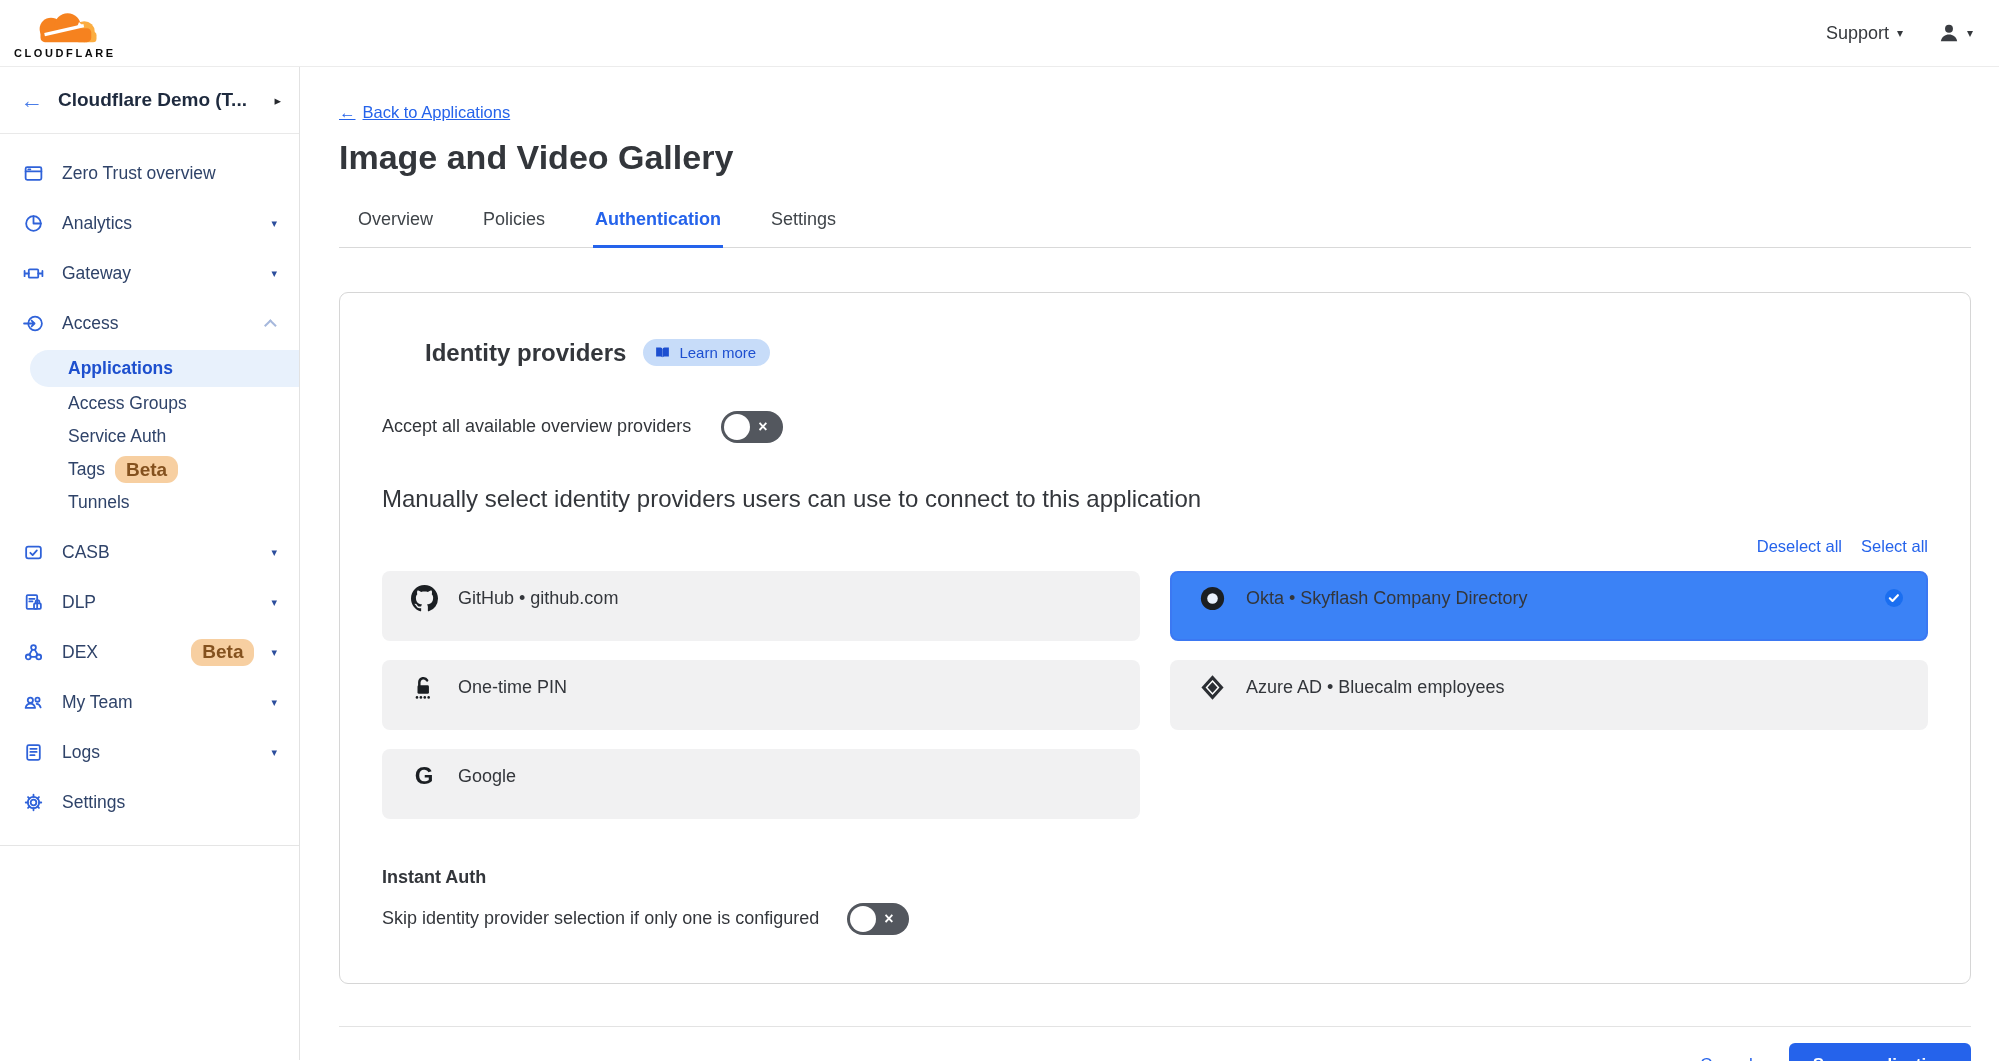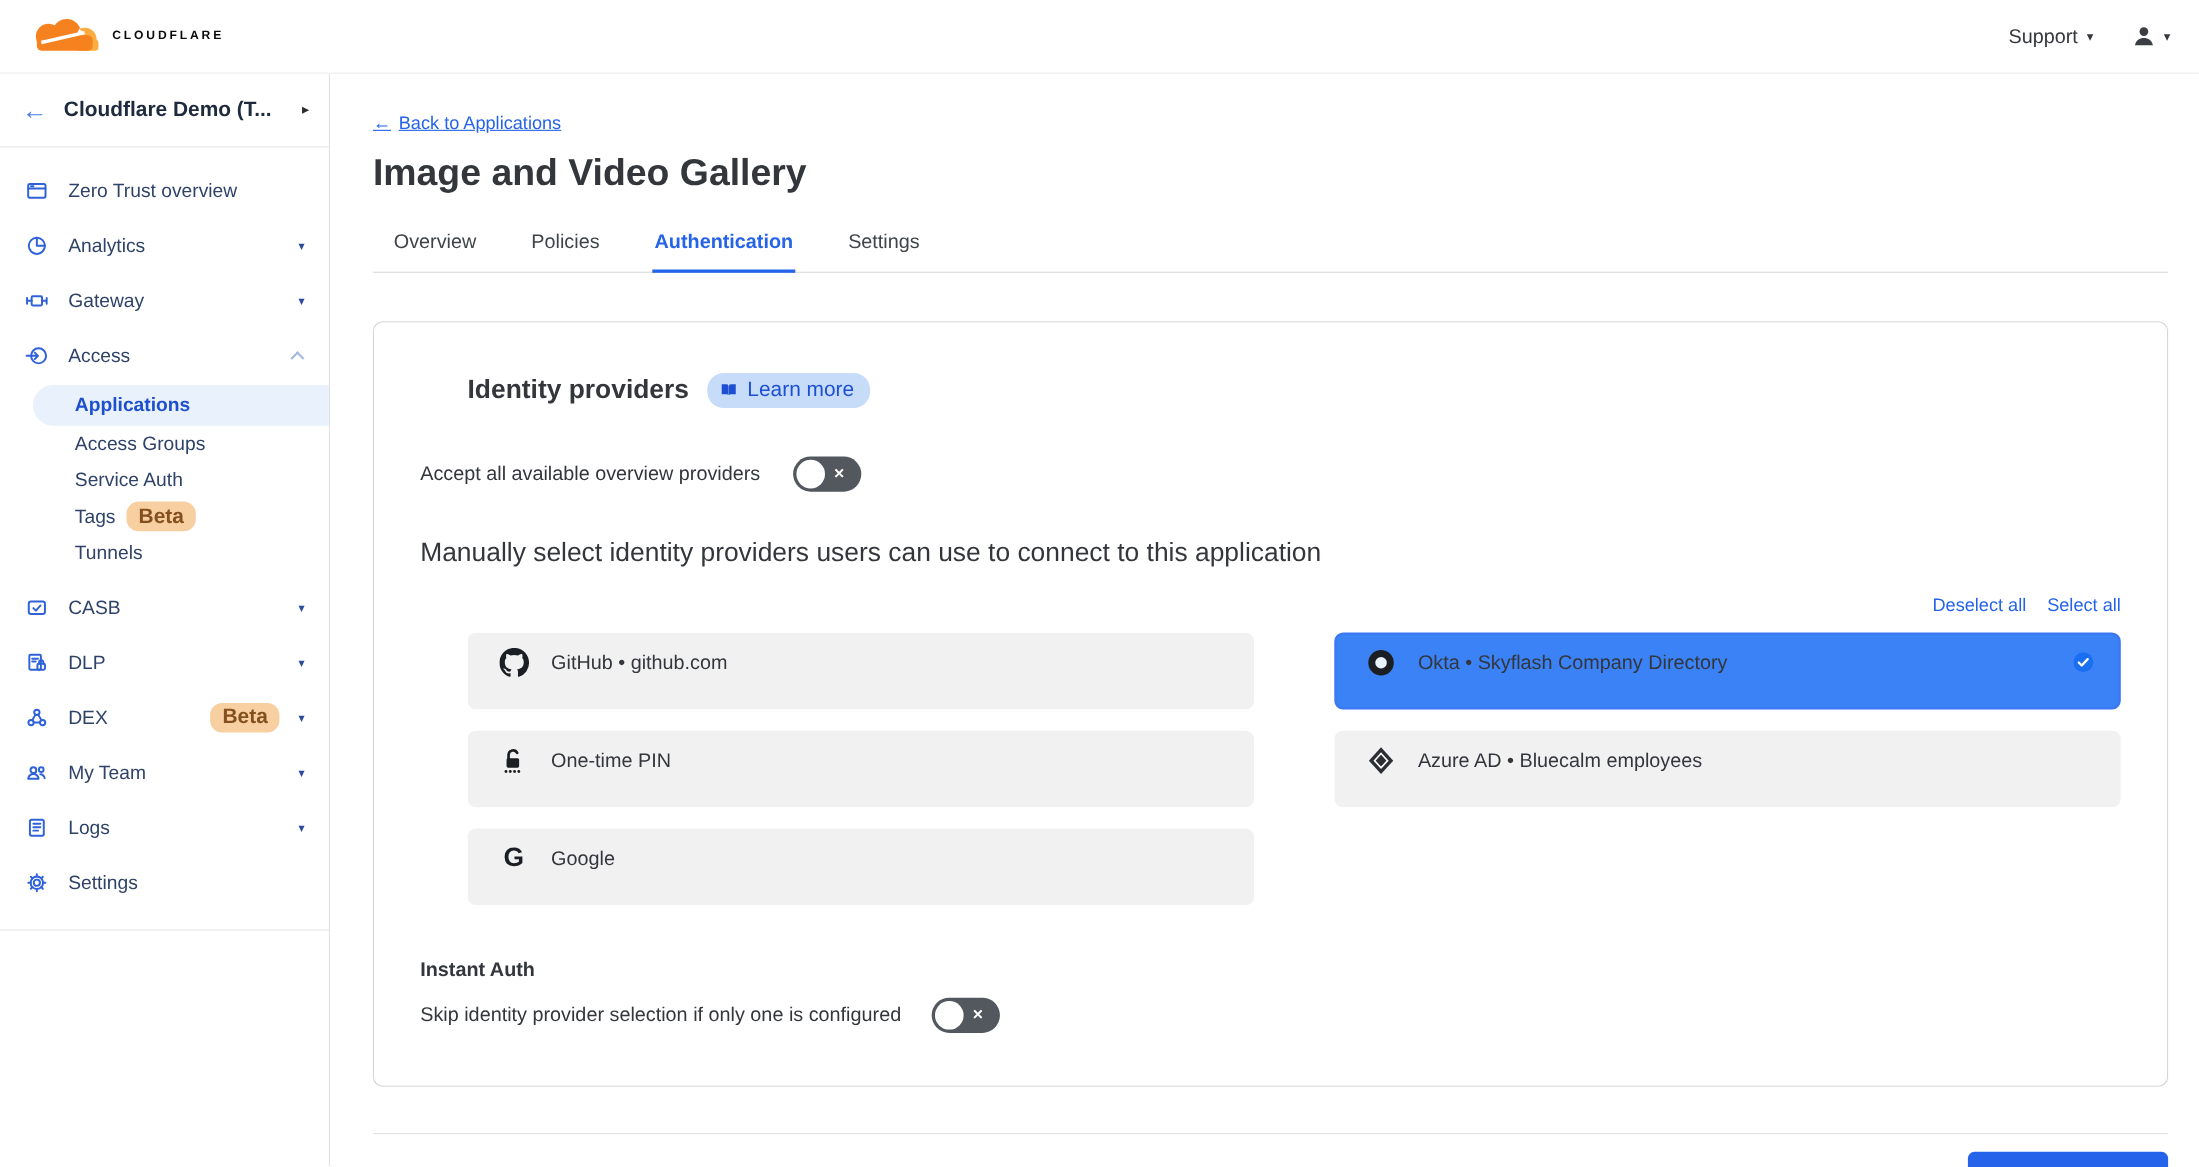--- a/index.html
+++ b/index.html
@@ -2,21 +2,21 @@
 <html><head>
 <meta charset="utf-8">
 <style>
   * { box-sizing: border-box; margin: 0; padding: 0; }
   html,body { width: 1999px; height: 1061px; overflow: hidden; background: #fff;
     font-family: "Liberation Sans","DejaVu Sans",sans-serif; color: #33363b; }
 
   
   .topbar { height: 67px; display: flex; align-items: center; justify-content: space-between;
     padding: 0 26px 0 14px; border-bottom: 1px solid #ececec; background: #fff; }
-  .logo { display: flex; align-items: center; cursor: pointer; }
+  .logo { display: flex; flex-direction: column; align-items: center; cursor: pointer; }
   .logo-text { font-size: 11px; font-weight: 800; letter-spacing: 2.6px; color: #0b0b0b; margin-top: -3px; }
   .topbar-right { display: flex; align-items: center; gap: 34px; }
   .support { display: flex; align-items: center; gap: 8px; font-size: 18px; color: #35383c; cursor: pointer; justify-content: center; }
   .chev-down { font-size: 12px; color: #35383c; }
   .user-menu { display: flex; align-items: center; gap: 6px; cursor: pointer; }
 
   
   .body-row { display: flex; height: 993px; }
 
   
@@ -50,33 +50,33 @@
     font-size: 16.5px; text-decoration: underline; cursor: pointer; }
   .page-title { font-size: 34px; font-weight: 700; color: #33363b; margin: 16px 0 24px; }
   .tabs { display: flex; gap: 46px; border-bottom: 1px solid #d9d9d9; padding-left: 17px; }
   .tab { font-size: 18px; color: #3f4449; padding: 8px 2px 15px; cursor: pointer; font-weight: 500; }
   .tab.active { color: #2563eb; font-weight: 700; border-bottom: 3px solid #2563eb; margin-bottom: -1.5px; }
 
   .card { margin-top: 44px; border: 1px solid #d6d6d6; border-radius: 9px; padding: 46px 42px 48px; background: #fff; }
   .card-head { display: flex; align-items: center; gap: 17px; margin-bottom: 44px; margin-left: 43px; }
   .card-title { font-size: 24px; font-weight: 700; color: #33363b; }
   .learn-badge { display: inline-flex; align-items: center; gap: 8px; background: #c7dcf9; color: #1d4fd0;
-    font-size: 19px; font-weight: 500; padding: 5px 14px 5px 11px; border-radius: 15px; cursor: pointer; }
+    font-size: 15px; font-weight: 500; padding: 5px 14px 5px 11px; border-radius: 15px; cursor: pointer; }
   .row-label { font-size: 18px; color: #33363b; }
   .accept-row { display: flex; align-items: center; gap: 30px; margin-bottom: 42px; }
   .toggle { width: 62px; height: 32px; background: #53575e; border-radius: 16px; display: flex;
     align-items: center; cursor: pointer; flex-shrink: 0; }
   .knob { width: 26px; height: 26px; background: #fff; border-radius: 50%; margin-left: 3px; }
   .toggle-x { color: #fff; font-size: 16px; font-weight: 600; margin-left: 8px; line-height: 1; }
   .manual-label { font-size: 24px; color: #33363b; margin-bottom: 24px; }
   .sel-links { display: flex; justify-content: flex-end; gap: 19px; margin-bottom: 15px; }
   .sel-links span { color: #2563eb; font-size: 16.5px; cursor: pointer; }
   .providers-grid { display: grid; grid-template-columns: 1fr 1fr; gap: 19px 30px; margin-bottom: 48px; }
   .tile { height: 70px; background: #f1f1f2; border-radius: 8px; display: flex; align-items: center;
-    padding: 0 22px 15px 26px; gap: 20px; border: 2px solid transparent; cursor: pointer; margin-left: 43px; }
+    padding: 0 22px 15px 26px; gap: 20px; border: 2px solid transparent; cursor: pointer; }
   .tile.selected { background: #3b82f6; border-color: #3b78f2; }
   .picon { width: 28px; display: flex; justify-content: center; align-items: center; }
   .pname { font-size: 18px; color: #33363b; flex: 1; }
   .g-letter { font-size: 24px; font-weight: 800; color: #1b1f23; }
   .instant-title { font-size: 18px; font-weight: 700; color: #33363b; margin-bottom: 15px; }
   .instant-row { display: flex; align-items: center; gap: 28px; }
 
   .footer-divider { border-top: 1px solid #e3e3e3; margin-top: 42px; }
   .footer { display: flex; justify-content: flex-end; align-items: center; gap: 36px; padding: 16px 0; }
   .cancel-link { color: #2563eb; font-size: 17px; cursor: pointer; }

